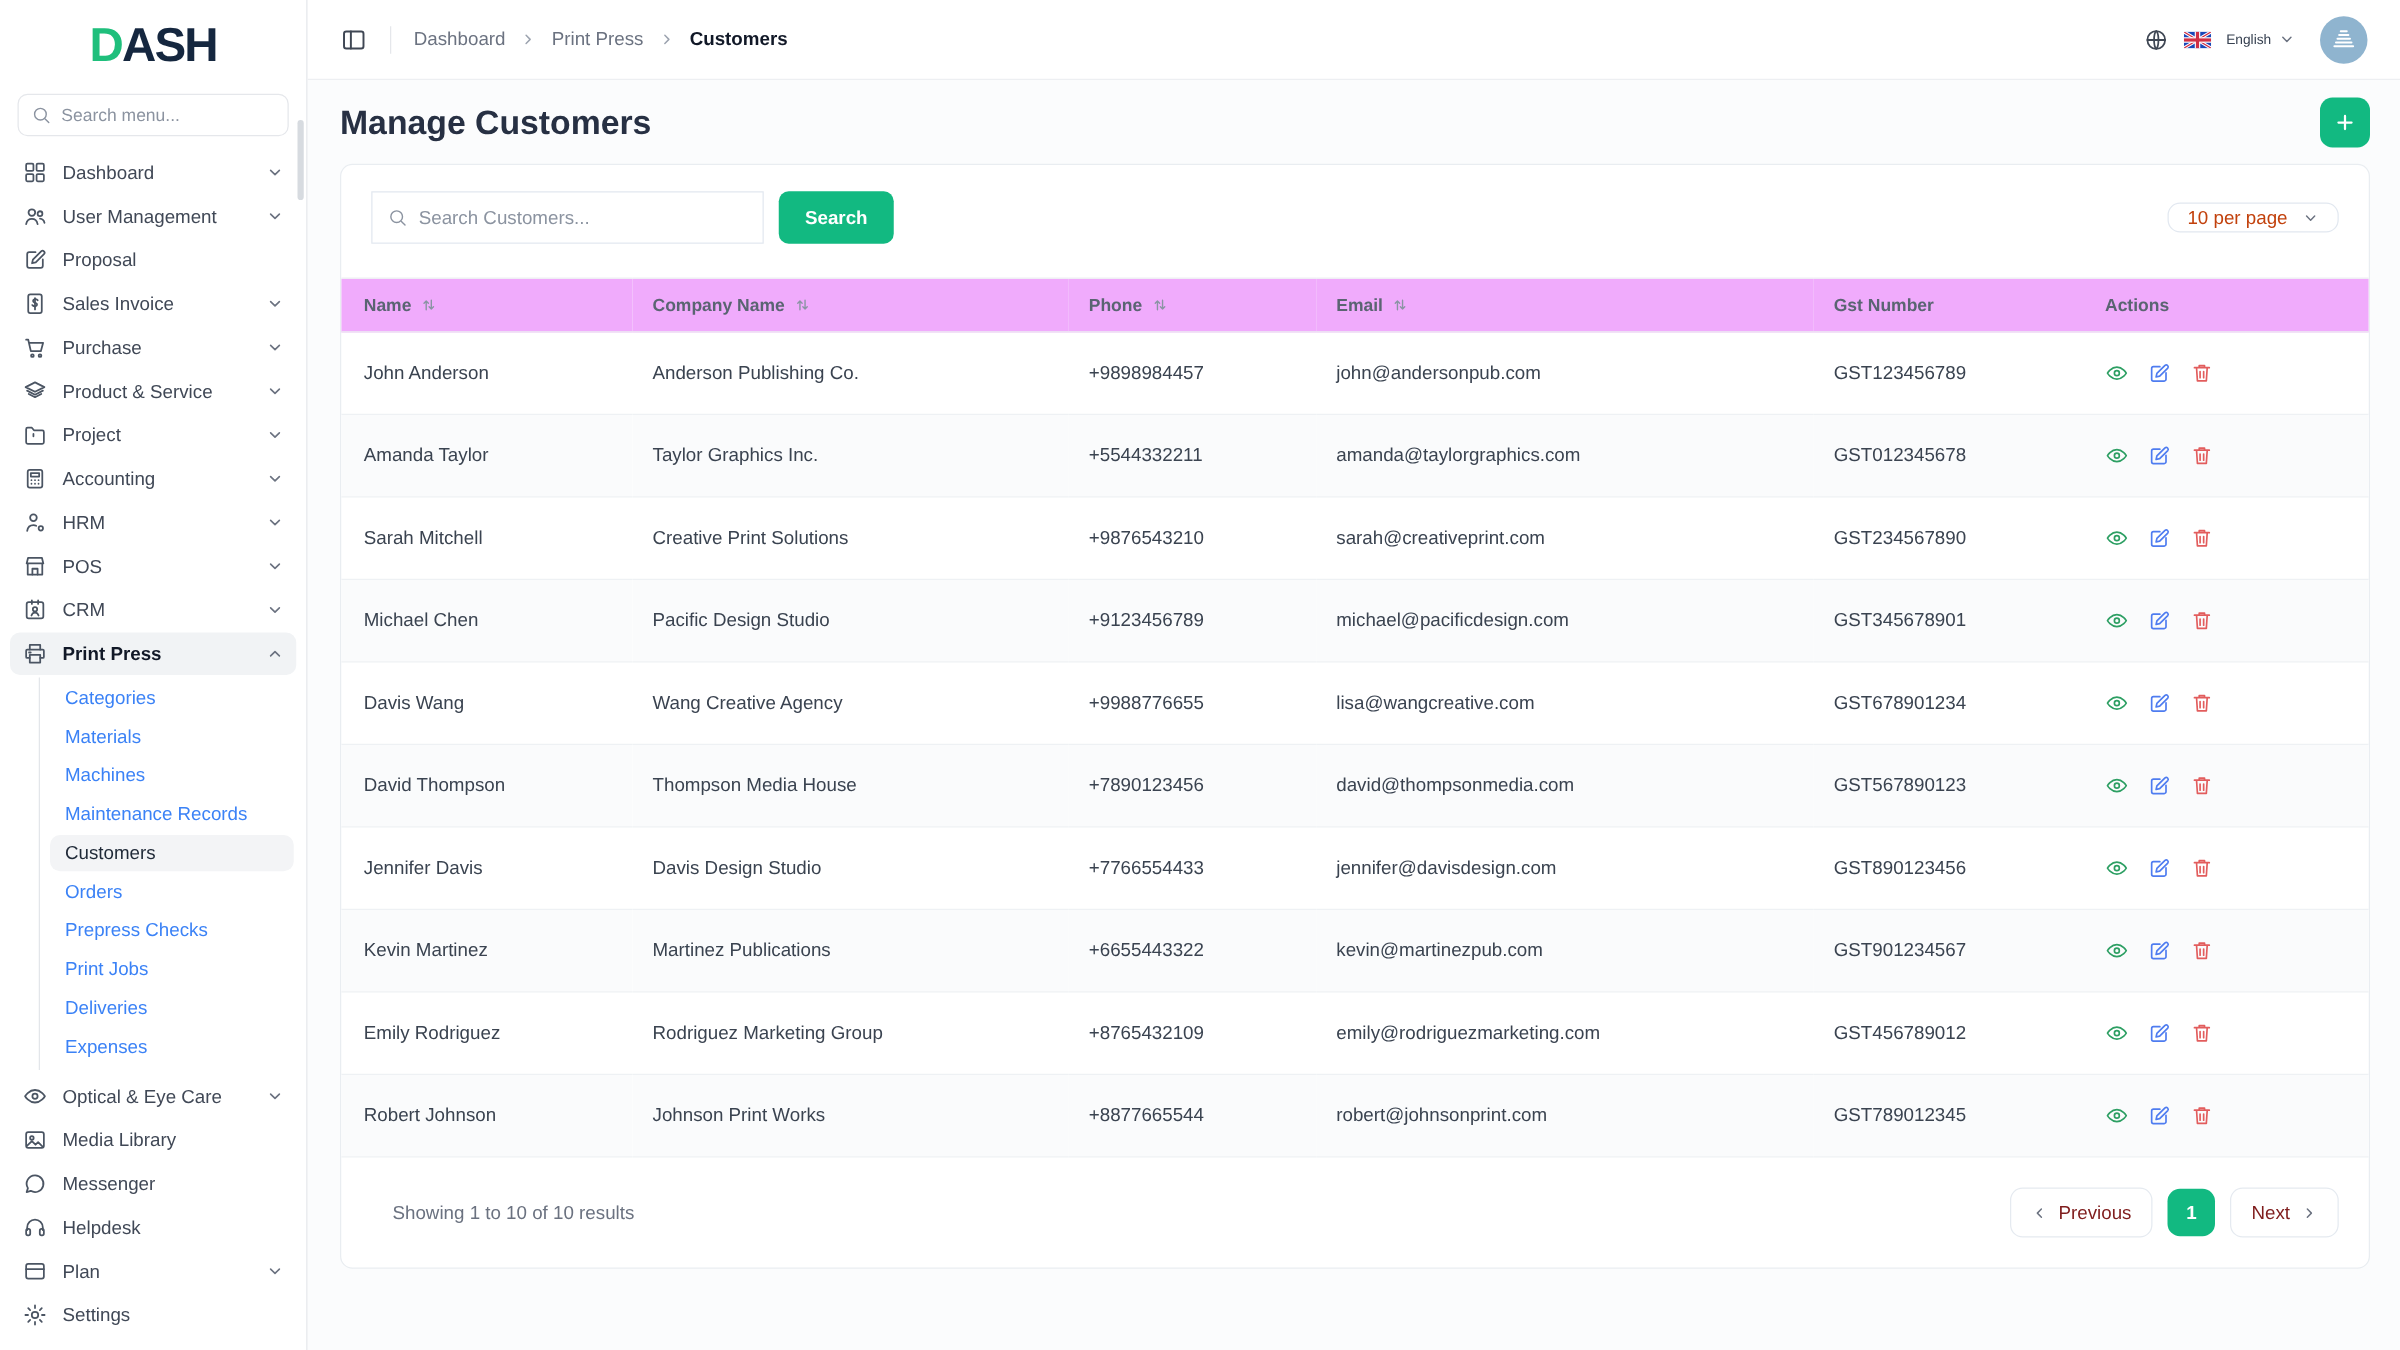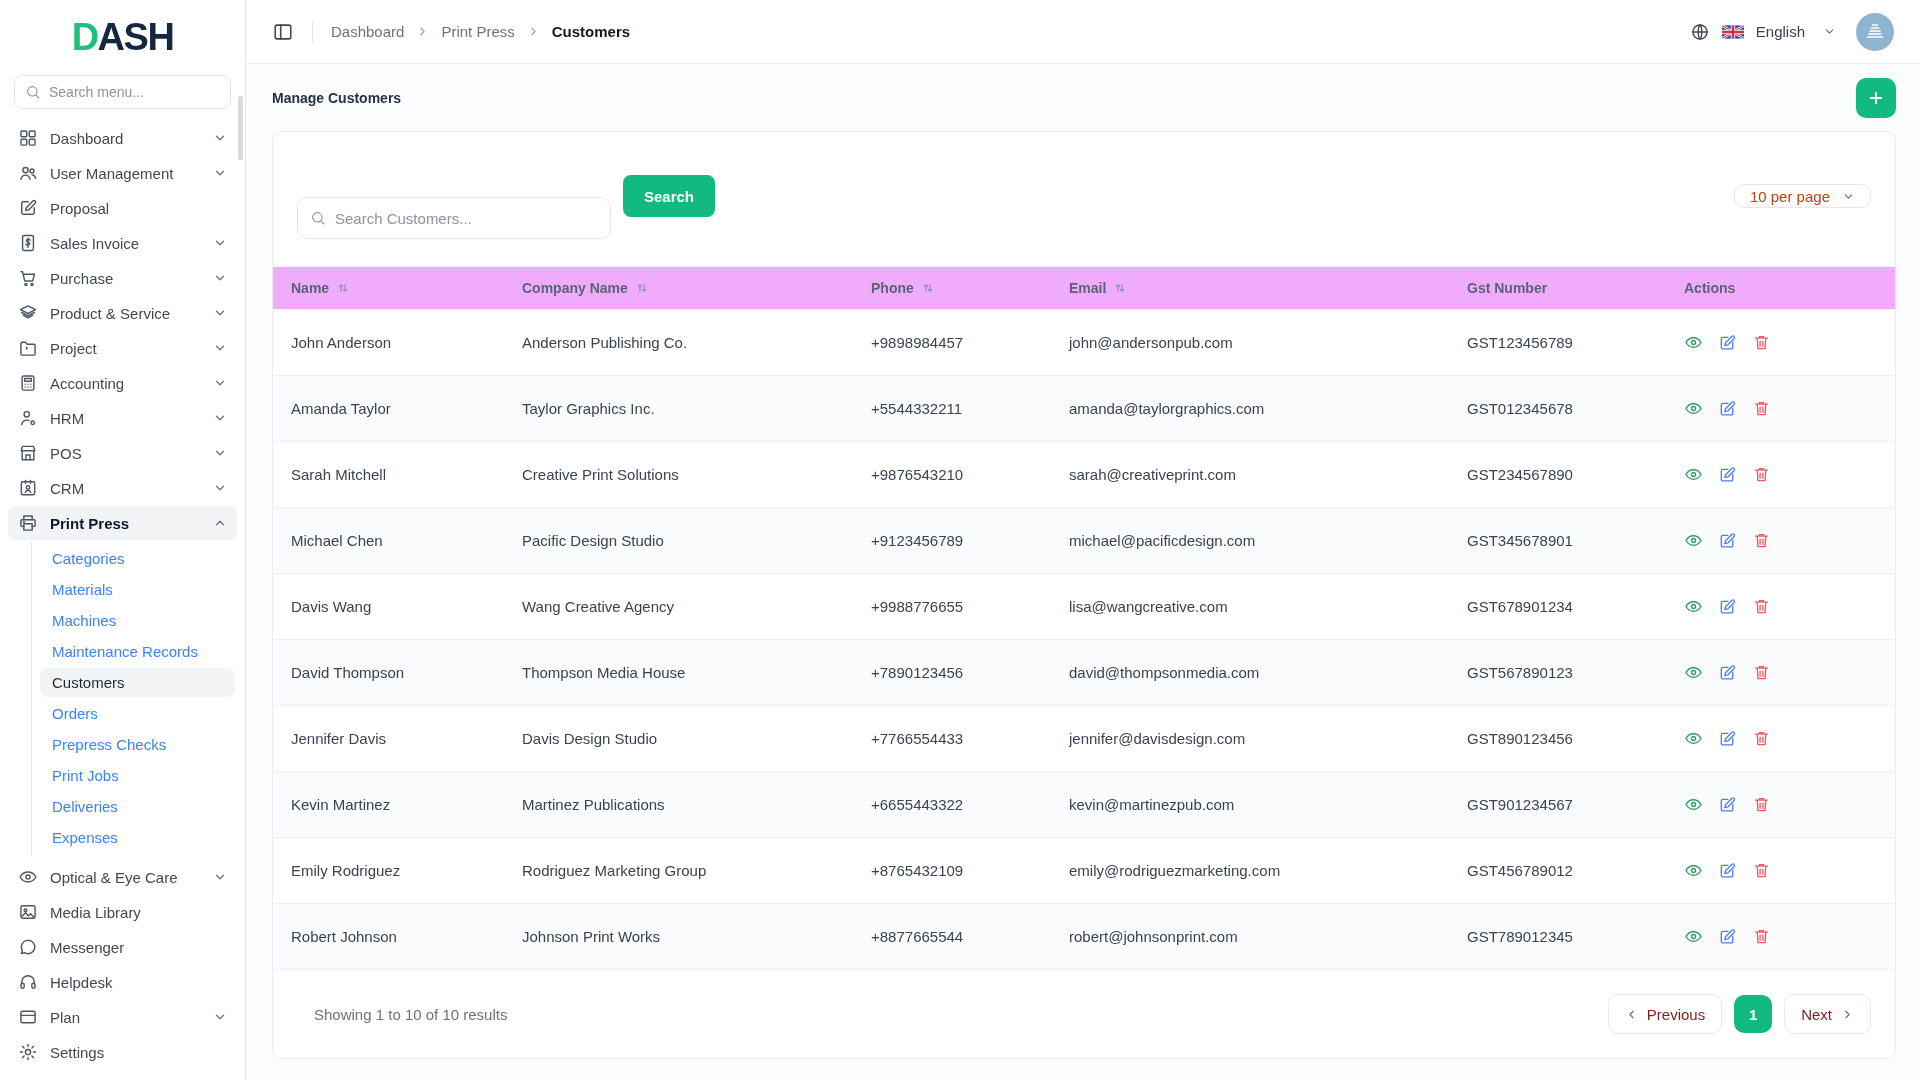--- a/index.html
+++ b/index.html
@@ -66,50 +66,49 @@
   .icon-plain { background:none; border:none; color:#3f4754; cursor:pointer; padding:0; display:flex; align-items:center; }
   .topbar .toggle svg { width:22px; height:22px; }
   .tb-divider { width:1px; height:22px; background:#e5e7eb; margin: 0 18px; }
   .crumbs { display:flex; align-items:center; gap:12px; font-size:15px; color:#6b7280; }
   .crumb { cursor:pointer; }
   .crumb-sep svg { width:13px; height:13px; color:#9ca3af; }
   .crumb.current { color:#111827; font-weight:700; }
   .topbar-right { margin-left:auto; display:flex; align-items:center; gap:12px; }
   .topbar-right .globe svg { width:20px; height:20px; }
   .flag { width:22px; height:14px; border-radius:2px; overflow:hidden; cursor:pointer; }
-  .lang { display:flex; align-items:center; gap:18px; font-size:15px; color:#374151; cursor:pointer;justify-content:space-between; }
+  .lang { display:flex; align-items:center; gap:6px; font-size:11px; color:#374151; cursor:pointer;justify-content:space-between; }
   .lang .chev svg { width:13px; height:13px; color:#6b7280; }
   .avatar {
     width:38px; height:38px; border-radius:50%;
     background:#8fb4cf; display:flex; align-items:center; justify-content:center;
     margin-left:8px; cursor:pointer;
   }
   .avatar svg { width:24px; height:24px; }
 
   .page-head { display:flex; align-items:center; justify-content:space-between; padding: 14px 24px 13px 26px; flex:none; }
-  .page-title { font-size:14px; font-weight:800; color:#273043; }
+  .page-title { font-size:27px; font-weight:800; color:#273043; }
   .add-btn {
     width:40px; height:40px; border:none; border-radius:10px;
     background: var(--accent); color:#fff; cursor:pointer;
     display:flex; align-items:center; justify-content:center;
   }
   .add-btn svg { width:18px; height:18px; }
 
   .card {
     margin: 0 24px 0 26px;
     background:#fff; border:1px solid #e9edf1; border-radius:10px;
     overflow:hidden; flex:none;
   }
   .card-toolbar { display:flex; align-items:center; padding: 21px 24px 27px; }
   .search-box {
     width:314px; height:42px;
-    border:1px solid #e2e8f0; border-radius:10px;
+    border:1px solid #e2e8f0; border-radius:0;
     display:flex; align-items:center; gap:9px; padding:0 12px;
     color:#8b93a0;
-    margin-top:44px;
   }
   .search-box svg { width:16px; height:16px; }
   .search-box input { border:none; outline:none; flex:1; font-size:15px; color:#374151; font-family:inherit; }
   .search-box input::placeholder { color:#8b93a0; }
   .search-btn {
     margin-left:12px; height:42px; padding:0 21px;
     background: var(--accent); color:#fff;
     border:none; border-radius:8px;
     font-size:15px; font-weight:700; font-family:inherit; cursor:pointer;
   }

